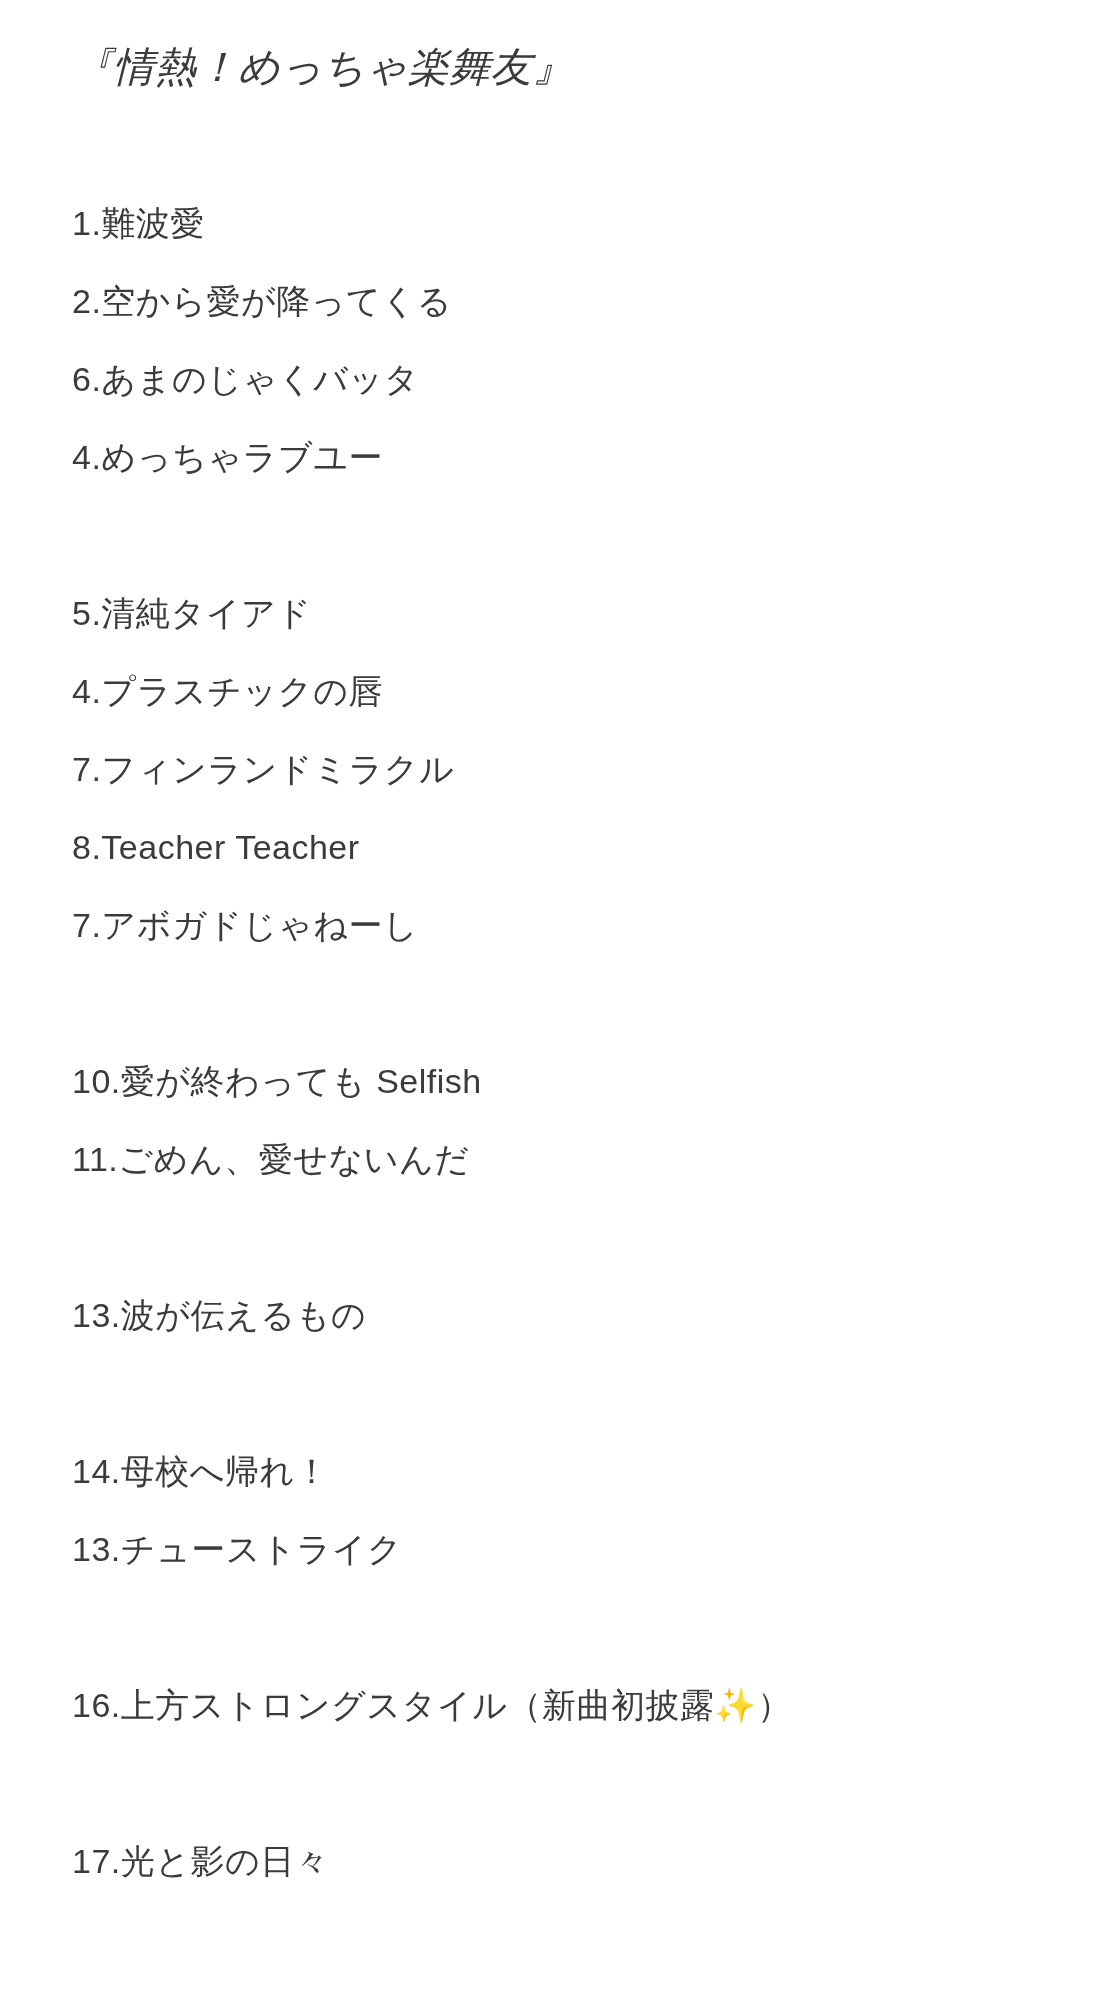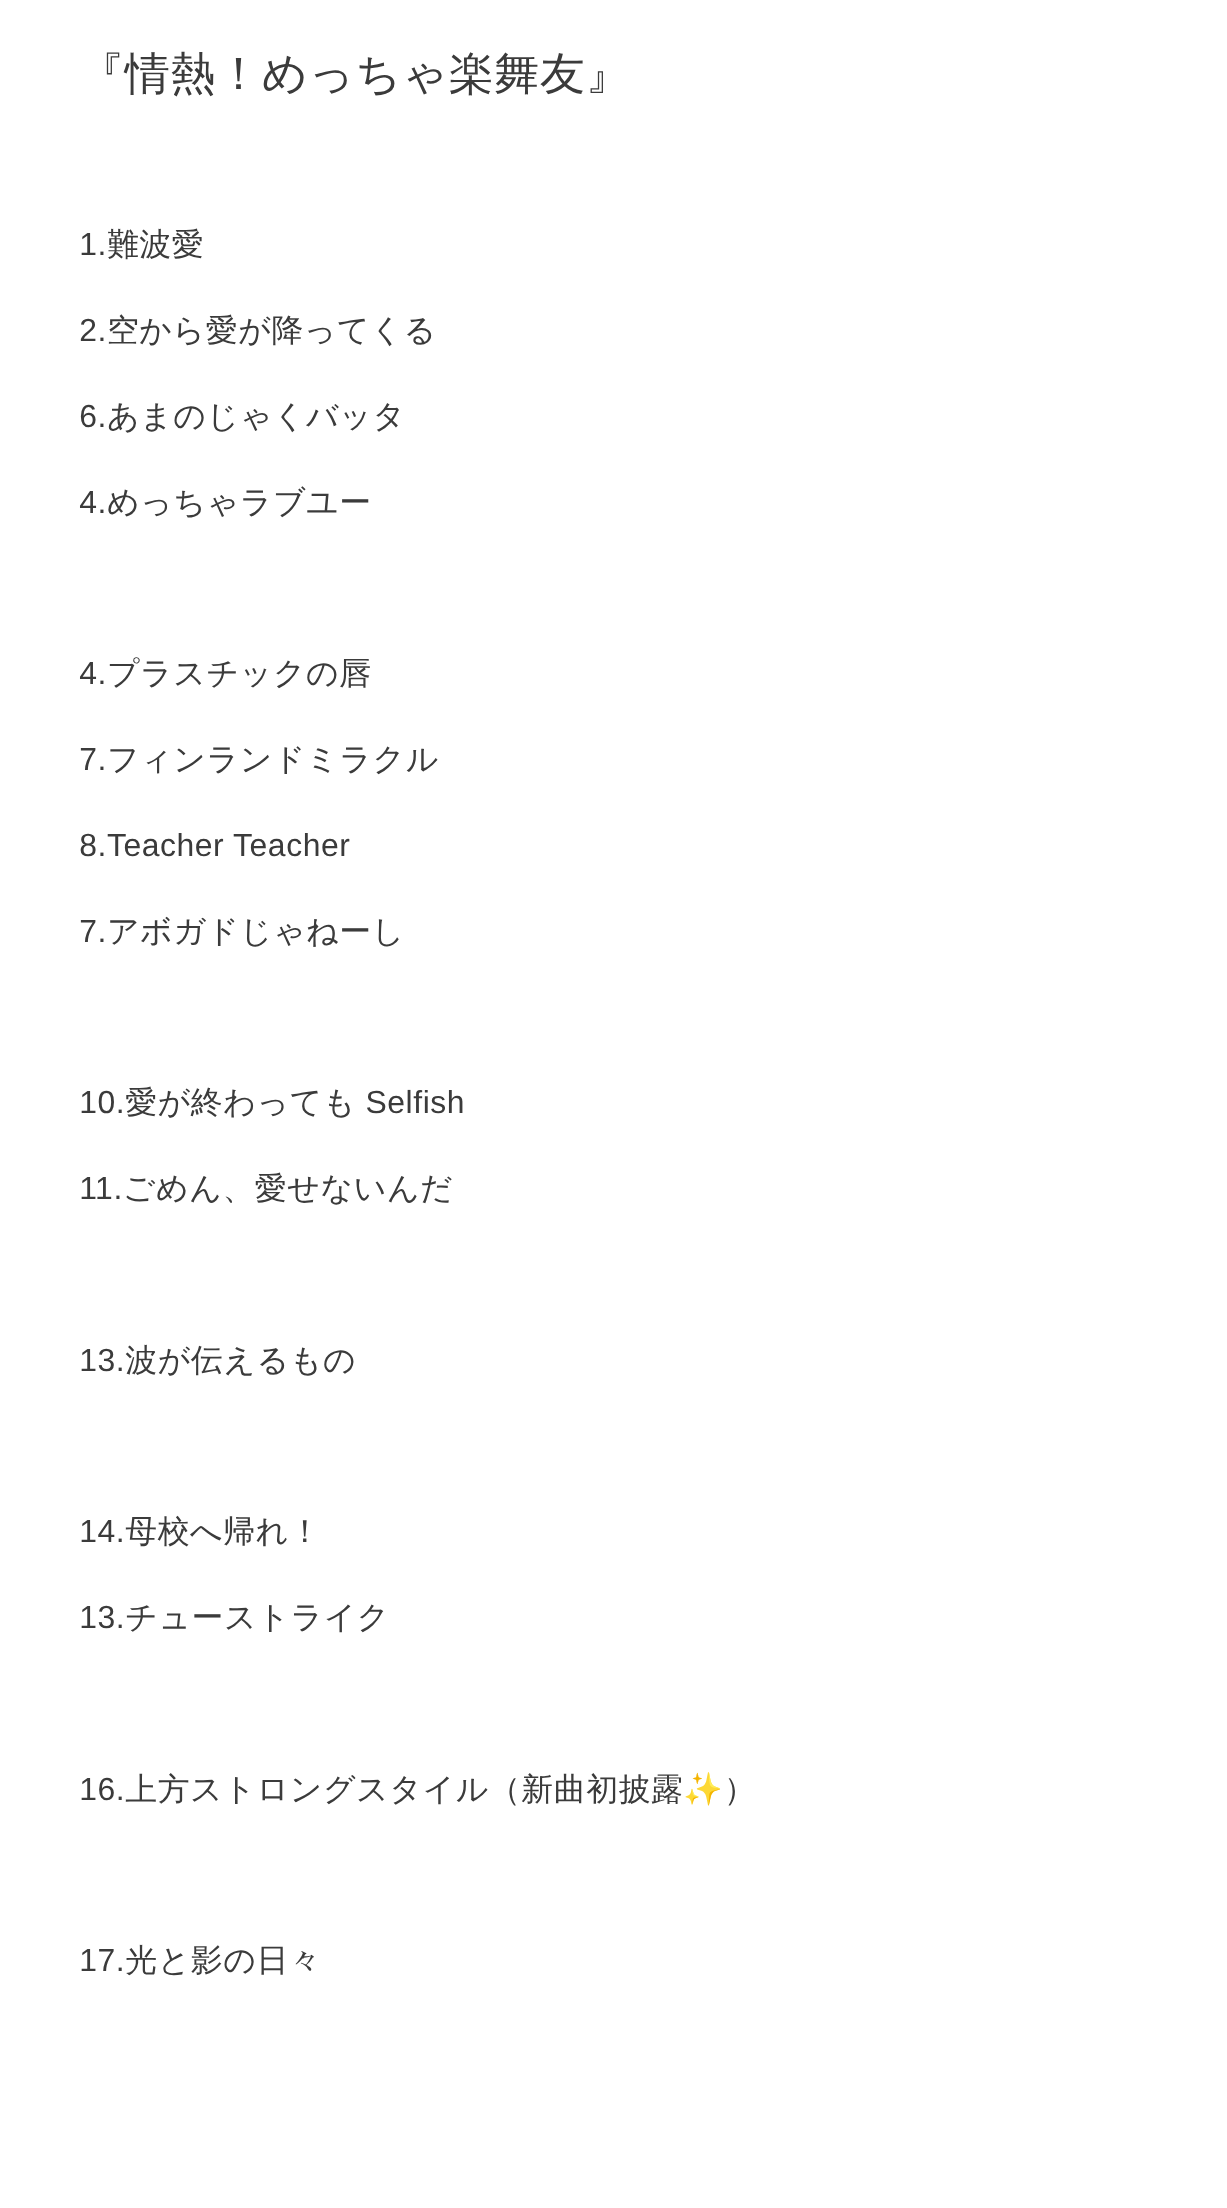--- a/index.html
+++ b/index.html
@@ -15,29 +15,30 @@
     overflow: hidden;
   }
   .page {
     box-sizing: border-box;
     width: 1115px;
     height: 2007px;
     padding: 28px 60px 0 72px;
     background: #ffffff;
   }
   .line {
-    font-size: 29px;
+    font-size: 34px;
     line-height: 78px;
     letter-spacing: 0.5px;
     color: #3b3b3b;
     white-space: pre;
   }
   .line.title {
     font-size: 41px;
     letter-spacing: 0.5px;
+    font-style: italic;
   }
   .spacer {
     height: 78px;
   }
 </style>
 </head>
 <body>
 
 <div class="page">
   <div class="line title">『情熱！めっちゃ楽舞友』</div>
@@ -47,20 +48,21 @@
   <div>
     <div class="line">1.難波愛</div>
     <div class="line">2.空から愛が降ってくる</div>
     <div class="line">6.あまのじゃくバッタ</div>
     <div class="line">4.めっちゃラブユー</div>
   </div>
 
   <div class="spacer"></div>
 
   <div>
+    <div class="line">5.清純タイアド</div>
     <div class="line">4.プラスチックの唇</div>
     <div class="line">7.フィンランドミラクル</div>
     <div class="line">8.Teacher Teacher</div>
     <div class="line">7.アボガドじゃねーし</div>
   </div>
 
   <div class="spacer"></div>
 
   <div>
     <div class="line">10.愛が終わっても Selfish</div>

